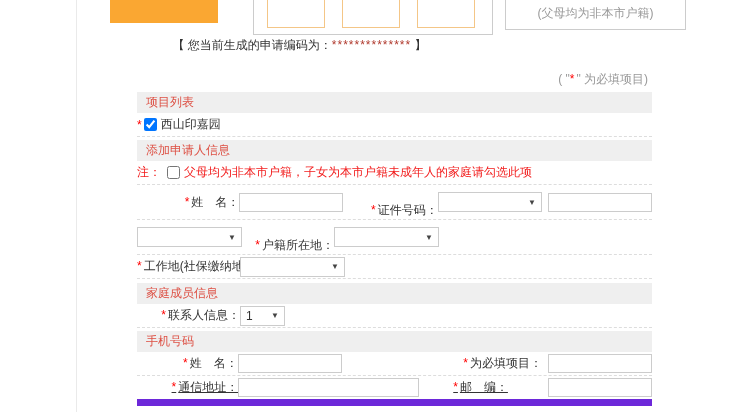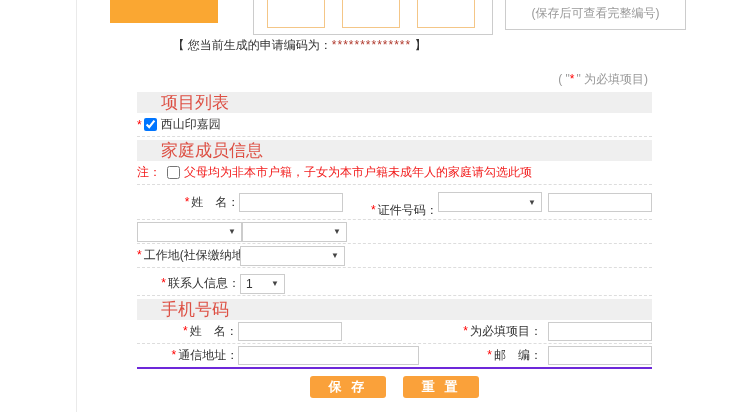--- a/index.html
+++ b/index.html
@@ -21,23 +21,23 @@
     padding-bottom:7px;color:#999;background:#fff;
   }
   .code-line{position:absolute;top:37px;left:0;width:599px;text-align:center;color:#333;}
   .code-line .mask{color:#b03a2e;letter-spacing:1px;}
 
   .required-hint{position:absolute;top:71px;right:92px;color:#999;}
   .required-hint .star{color:#f00;}
 
   
   .form{position:absolute;left:137px;top:92px;width:515px;}
-  .section-bar{height:21px;line-height:21px;background:#efefef;color:#dd5044;padding-left:24px;font-size:17px;}
+  .section-bar{height:21px;line-height:21px;background:#efefef;color:#dd5044;padding-left:9px;font-size:12px;}
   .row{display:flex;align-items:center;min-height:23px;border-bottom:1px dashed #ddd;}
-  .row.solid{border-bottom:2px solid #6d28d9;}
+  .row.solid{border-bottom:7px solid #6d28d9;text-decoration:underline;}
   .gap3{height:3px;} .gap4{height:4px;}
   .label{display:inline-block;text-align:right;color:#333;white-space:nowrap;}
   .w103{width:103px;} .w95{width:95px;margin-top:17px;}
   .star{color:#f00;margin-right:2px;}
   .red{color:#f21c1c;}
   .ti{height:15px;border:1px solid #ccc;width:96px;padding:1px 3px;font-size:12px;font-family:inherit;background:#fff;}
   .ti.wide{width:176px;}
   .sel{display:inline-flex;justify-content:space-between;align-items:center;width:105px;height:20px;
        border:1px solid #ccc;background:#fff;padding:0 5px;box-sizing:border-box;cursor:default;}
   .sel .caret{font-size:8px;color:#444;}
@@ -56,21 +56,21 @@
 
 <div class="orange-block"></div>
 
 <div class="code-boxes">
   <div class="digit-box b1"></div>
   <div class="digit-box b2"></div>
   <div class="digit-box b3"></div>
 </div>
 
 <div class="save-note-box">
-  <span>(保存后可查看完整编号)</span>
+  <span>(父母均为非本市户籍)</span>
 </div>
 
 <div class="code-line">
   <span>【 您当前生成的申请编码为：</span><span class="mask">**************</span><span> 】</span>
 </div>
 
 <div class="required-hint">
   <span>( "</span><span class="star">*</span><span>" 为必填项目)</span>
 </div>
 
@@ -80,21 +80,21 @@
     <span>项目列表</span>
   </div>
   <div class="row">
     <span class="star">*</span>
     <input type="checkbox" class="cb" checked="checked" style="">
     <span>西山印嘉园</span>
   </div>
 
   <div class="gap3"></div>
   <div class="section-bar">
-    <span>家庭成员信息</span>
+    <span>添加申请人信息</span>
   </div>
   <div class="row">
     <span class="red">注：</span>
     <input type="checkbox" class="cb mleft" style="">
     <span class="red">父母均为非本市户籍，子女为本市户籍未成年人的家庭请勾选此项</span>
   </div>
 
   <div class="row">
     <span class="label w103"><span class="star">*</span><span>姓　名：</span></span>
     <input type="text" class="ti" style="">
@@ -104,35 +104,39 @@
         <span class="caret">▼</span>
       </span>
     <input type="text" class="ti mleft" style="">
   </div>
 
   <div class="row">
     <span class="sel">
         <span></span>
         <span class="caret">▼</span>
       </span>
+    <span class="label w95" style="width:92px;"><span class="star">*</span><span>户籍所在地：</span></span>
     <span class="sel">
         <span></span>
         <span class="caret">▼</span>
       </span>
   </div>
 
   <div class="row">
     <span class="label w103"><span class="star">*</span><span>工作地(社保缴纳地)：</span></span>
     <span class="sel">
         <span></span>
         <span class="caret">▼</span>
       </span>
   </div>
 
   <div class="gap4"></div>
+  <div class="section-bar">
+    <span>家庭成员信息</span>
+  </div>
   <div class="row">
     <span class="label w103"><span class="star">*</span><span>联系人信息：</span></span>
     <span class="sel small">
         <span>1</span>
         <span class="caret">▼</span>
       </span>
   </div>
 
   <div class="gap3"></div>
   <div class="section-bar">
@@ -140,21 +144,21 @@
   </div>
   <div class="row">
     <span class="label w103"><span class="star">*</span><span>姓　名：</span></span>
     <input type="text" class="ti" style="">
     <span class="label" style="width:205px;"><span class="star">*</span><span>为必填项目：</span></span>
     <input type="text" class="ti mleft" style="">
   </div>
   <div class="row solid">
     <span class="label w103"><span class="star">*</span><span>通信地址：</span></span>
     <input type="text" class="ti wide" style="">
-    <span class="label" style="width:125px;"><span class="star">*</span><span>邮　编：</span></span>
+    <span class="label" style="width:125px;text-align:center;"><span class="star">*</span><span>邮　编：</span></span>
     <input type="text" class="ti mleft" style="">
   </div>
 
   <div class="buttons">
     <button class="btn">保 存</button>
     <button class="btn">重 置</button>
   </div>
 
 </div>
 

